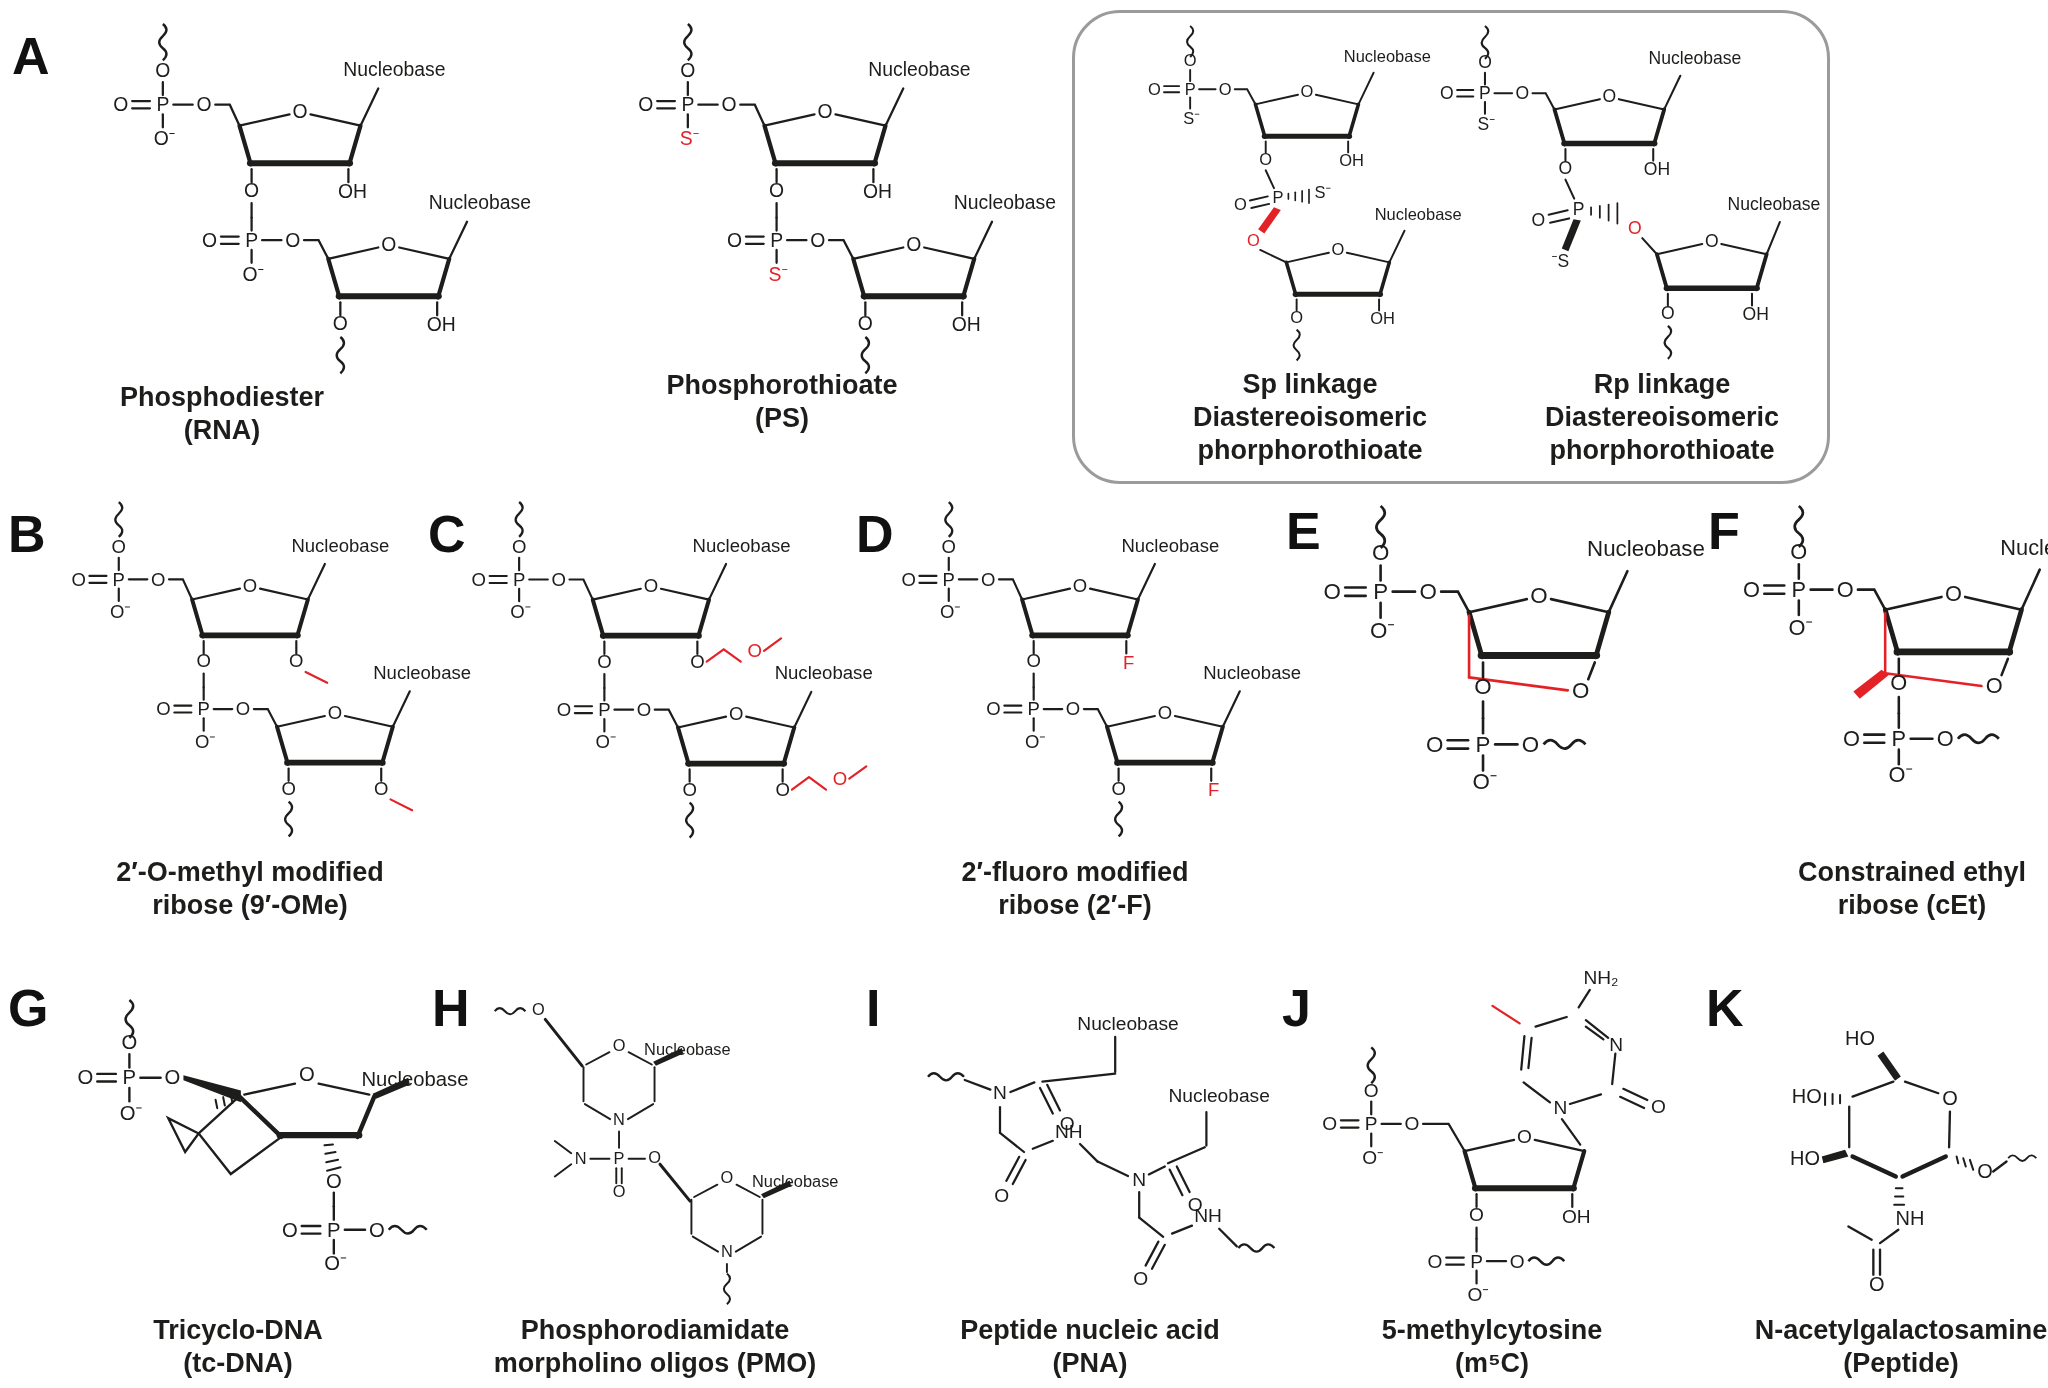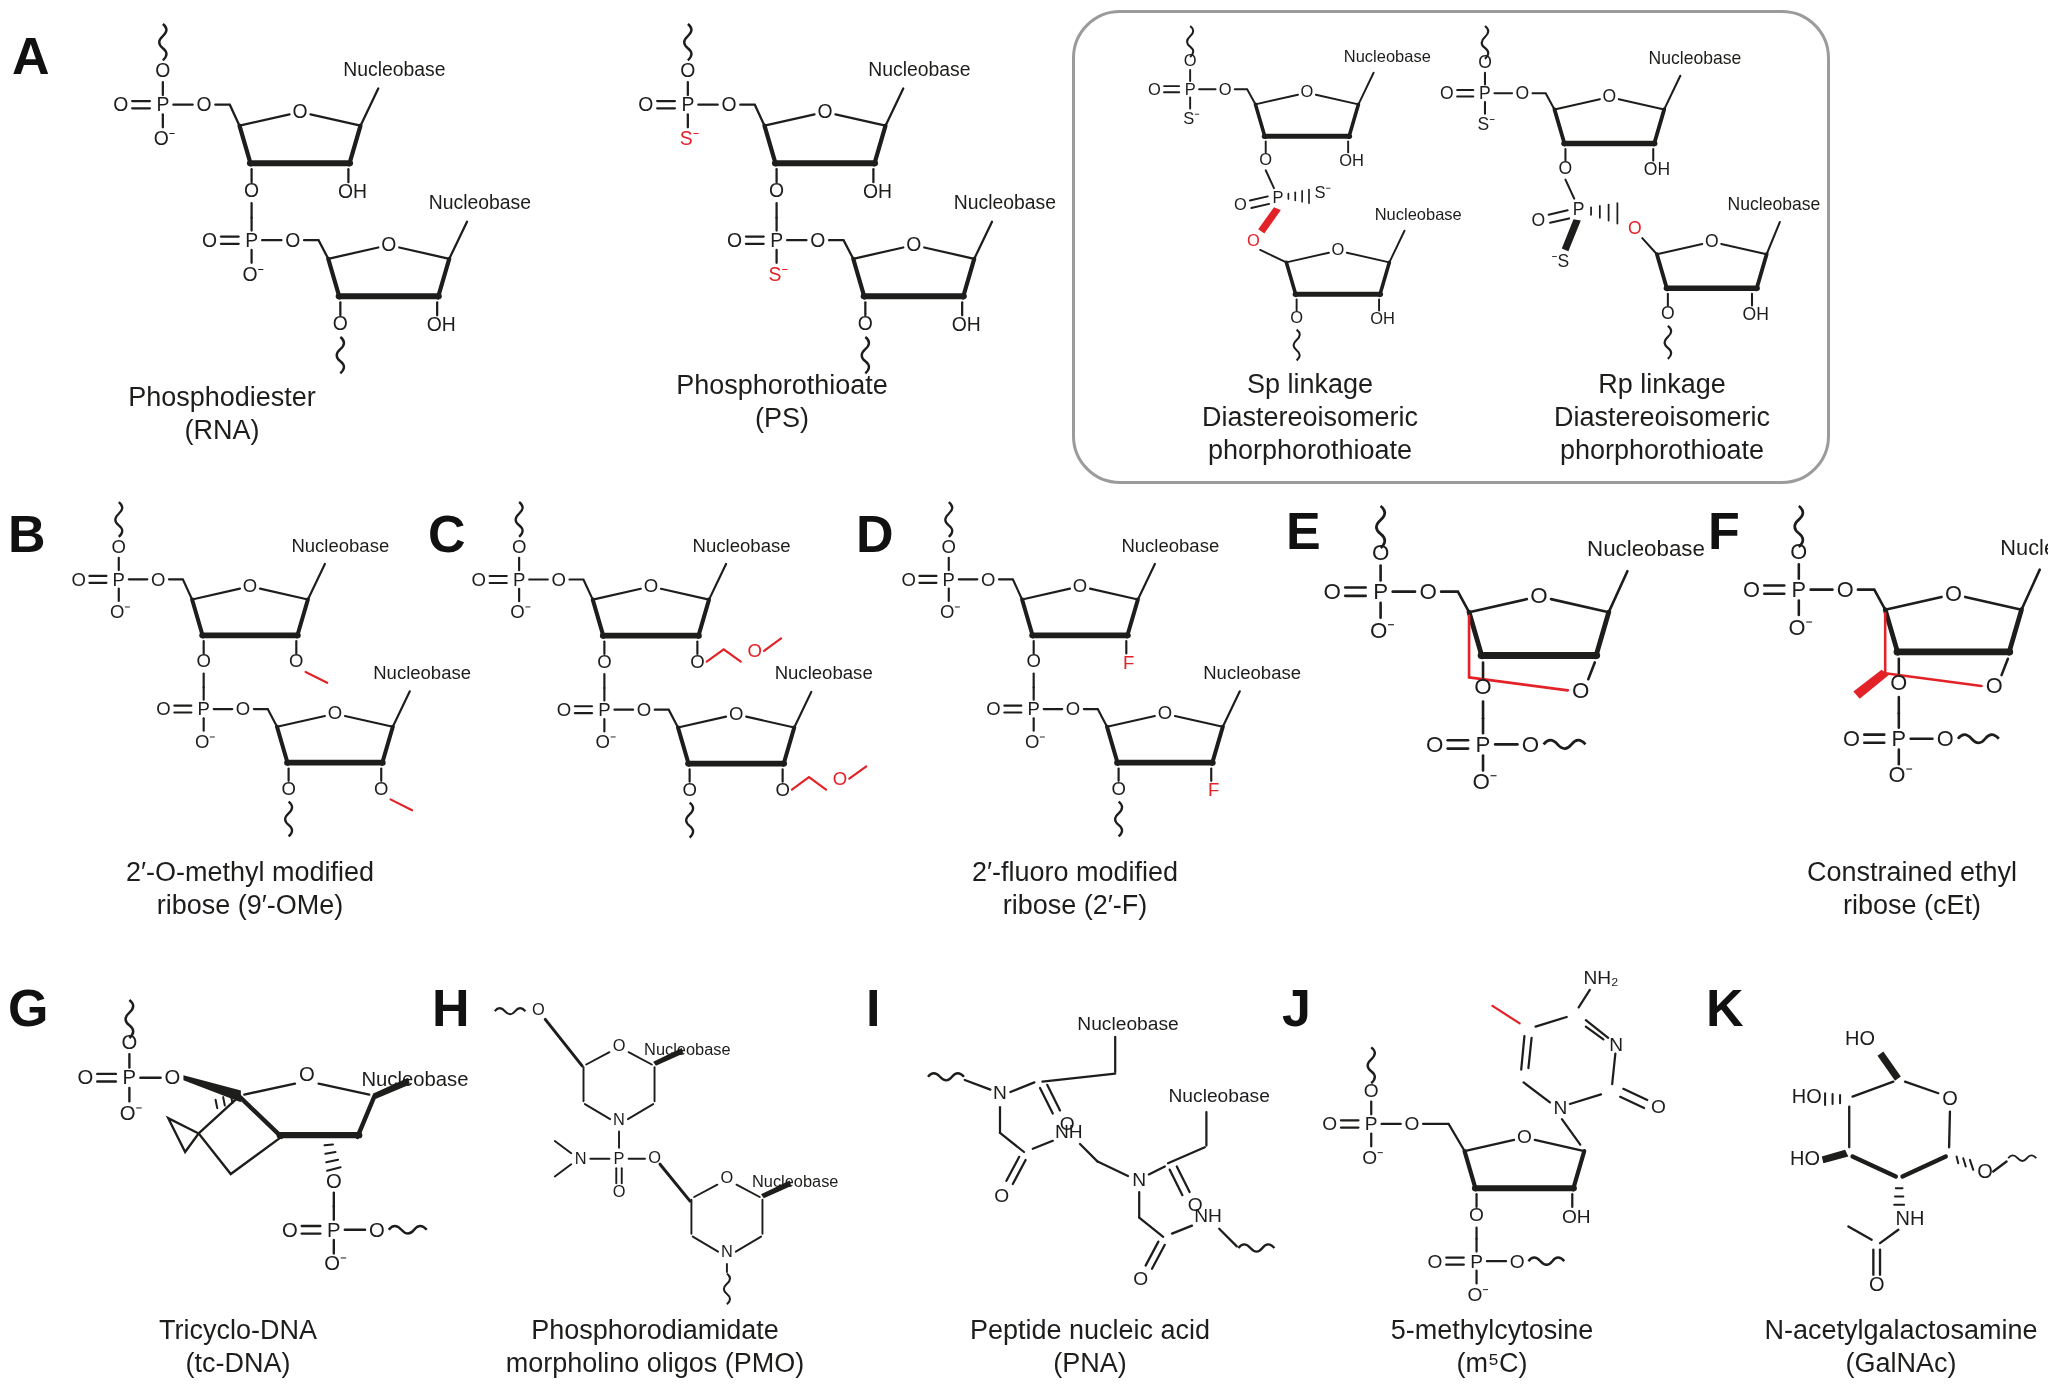--- a/index.html
+++ b/index.html
@@ -1,20 +1,20 @@
 <!DOCTYPE html>
 <html><head>
 <meta charset="utf-8">
 <style>
   html,body{margin:0;padding:0;background:#fff;}
   .stage{position:relative;width:2048px;height:1388px;background:#ffffff;overflow:hidden;
          font-family:"Liberation Sans",sans-serif;}
   .letter{position:absolute;font-size:52px;font-weight:bold;color:#111;line-height:1;}
   .cap{position:absolute;transform:translateX(-50%);text-align:center;font-size:27px;
-       font-weight:normal;line-height:33px;color:#1d1d1b;white-space:nowrap;}
+       font-weight:bold;line-height:33px;color:#1d1d1b;white-space:nowrap;}
   .iso-box{position:absolute;left:1072px;top:10px;width:752px;height:468px;
            border:3px solid #9b9b9b;border-radius:48px;}
   svg.panel{position:absolute;overflow:visible;}
   svg text{font-size:24px;fill:#1d1d1b;text-anchor:middle;font-family:"Liberation Sans",sans-serif;}
   svg text.rt{fill:#e32228;}
   .b{stroke:#1d1d1b;stroke-width:2.8;stroke-linecap:round;fill:none;}
   .b4{stroke-width:4.4;}
   .b5{stroke:#1d1d1b;stroke-width:5.2;stroke-linecap:round;fill:none;}
   .b8{stroke:#1d1d1b;stroke-width:7.5;stroke-linecap:round;fill:none;}
   .rs{stroke:#e32228;}
@@ -573,16 +573,16 @@
     <line class="h" x1="284" y1="188" x2="286" y2="196"></line>
     <line class="h" x1="292" y1="190" x2="295" y2="200"></line>
     <line class="h" x1="300" y1="192" x2="304" y2="204"></line>
   </g>
   <text x="318" y="214">O</text>
   <line class="b" x1="328" y1="206" x2="344" y2="194"></line>
   <use href="#sqh" transform="translate(346,190) scale(0.75)"></use>
 </svg>
 <div class="cap" style="left:1901px;top:1314px">
   <div>N-acetylgalactosamine</div>
-  <div>(GalNAc)</div>
+  <div>(Peptide)</div>
 </div>
 
 </div>
 
 </body></html>

